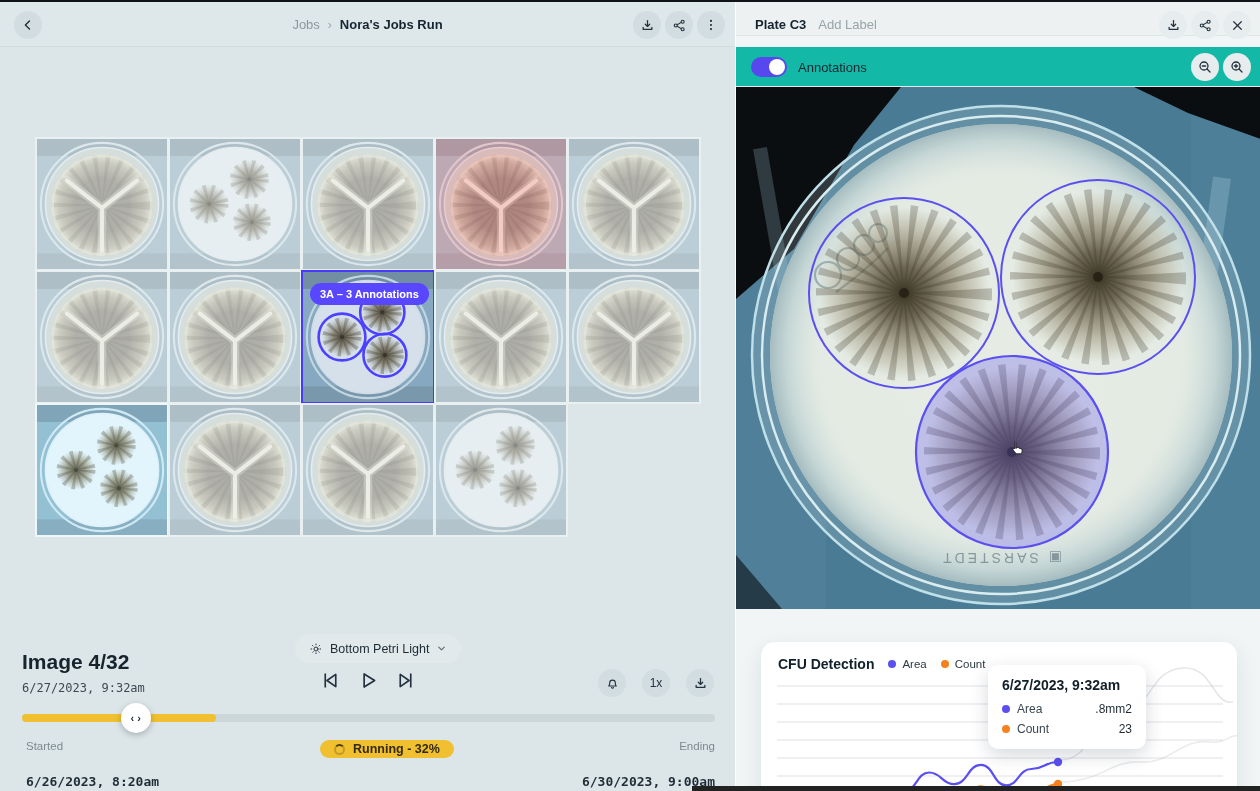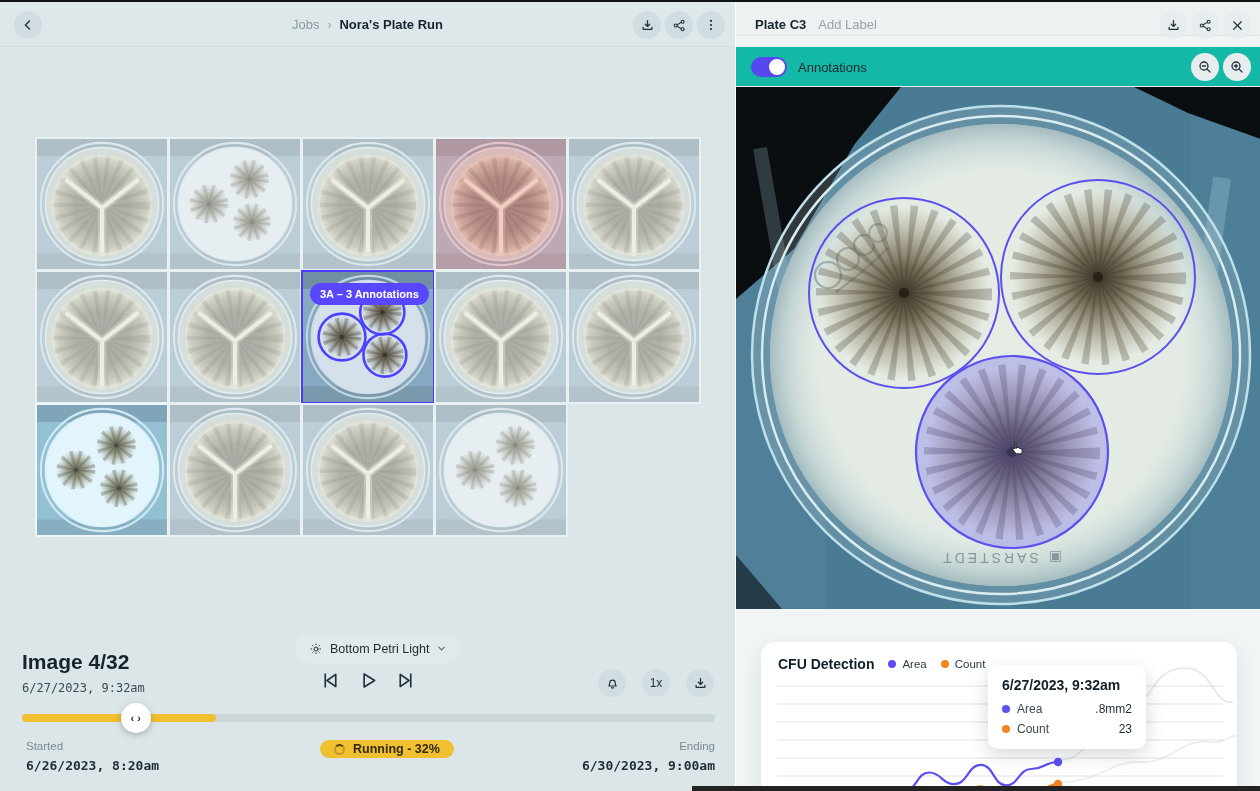--- a/index.html
+++ b/index.html
@@ -42,21 +42,21 @@
   #light-pill { position:absolute; left:295px; top:632px; height:29px; padding:0 14px; display:flex; align-items:center; gap:7px; background:#e1e9ea; border:none; border-radius:15px; font-size:12.5px; color:#1d2b34; cursor:pointer; }
   #transport { position:absolute; left:318px; top:666px; width:100px; display:flex; justify-content:space-between; align-items:center; }
   .transport-btn { background:none; border:none; cursor:pointer; padding:2px; }
   #player-right { position:absolute; right:21px; top:667px; display:flex; gap:16px; align-items:flex-start; }
   #speed-pill { font-size:12px; color:#22313c; }
   #progress-track { position:absolute; left:22px; top:712px; width:693px; height:8px; border-radius:4px; background:#ccd7da; cursor:pointer; }
   #progress-fill { position:absolute; left:0; top:0; height:8px; border-radius:4px; background:#f0c030; }
   #progress-handle { position:absolute; top:-11px; width:30px; height:30px; margin-left:-15px; border-radius:50%; background:#fff; box-shadow:0 2px 6px rgba(0,0,0,.25); display:flex; align-items:center; justify-content:center; gap:3px; cursor:grab; color:#22313f; font-size:11px; font-weight:bold; }
   #run-row { position:absolute; left:22px; top:738px; width:693px; }
   .run-label { font-size:11.5px; color:#7d8a90; }
-  .run-date { font-family:"DejaVu Sans Mono", monospace; font-size:13px; font-weight:bold; color:#1f2d36; margin-top:6px; }
+  .run-date { font-family:"DejaVu Sans Mono", monospace; font-size:13px; font-weight:bold; color:#1f2d36; margin-top:22px; }
   #run-started { position:absolute; left:4px; top:0; }
   #run-ending { position:absolute; right:0; top:0; text-align:right; }
   #status-pill { position:absolute; left:298px; top:0; height:18px; padding:0 14px; border-radius:15px; background:#f0c030; display:flex; align-items:center; gap:8px; font-size:12.5px; font-weight:bold; color:#33290e; }
   .spin-dark { width:11px; height:11px; border-radius:50%; border:2px solid rgba(60,50,15,.25); border-top-color:#4d3f12; display:inline-block; }
 
   
   #right-panel { position:absolute; left:735px; top:0; width:525px; height:791px; background:#f1f5f6; border-left:1px solid #fbfdfd; }
   #right-header { position:absolute; left:0; top:0; width:525px; height:34px; background:#edf1f2; border-bottom:1px solid #e0e6e8; }
   #right-title-row { position:absolute; left:19px; top:0; height:45px; display:flex; align-items:center; gap:12px; }
   #right-title { font-size:13px; font-weight:bold; color:#15242e; }
@@ -169,21 +169,21 @@
   <div id="left-panel">
     <div id="left-header">
       <button id="back-btn" class="circle-btn">
         <svg class="ic" width="14" height="14" viewBox="0 0 24 24">
             <path d="M14.5 5l-7 7 7 7" fill="none" stroke="#22313c" stroke-width="2.4" stroke-linecap="round" stroke-linejoin="round"></path>
           </svg>
       </button>
       <div id="breadcrumb">
         <span class="crumb-parent">Jobs</span>
         <span class="crumb-sep">›</span>
-        <span class="crumb-current">Nora's Plate Run</span>
+        <span class="crumb-current">Nora's Jobs Run</span>
       </div>
       <div id="left-header-actions">
         <button class="circle-btn">
           <svg class="ic" width="15" height="15" viewBox="0 0 24 24" fill="none" stroke="#22313c" stroke-width="2" stroke-linecap="round" stroke-linejoin="round">
               <path d="M12 4v9"></path>
               <path d="M8.5 10L12 13.5 15.5 10"></path>
               <path d="M5 15v3h14v-3"></path>
             </svg>
         </button>
         <button class="circle-btn">

